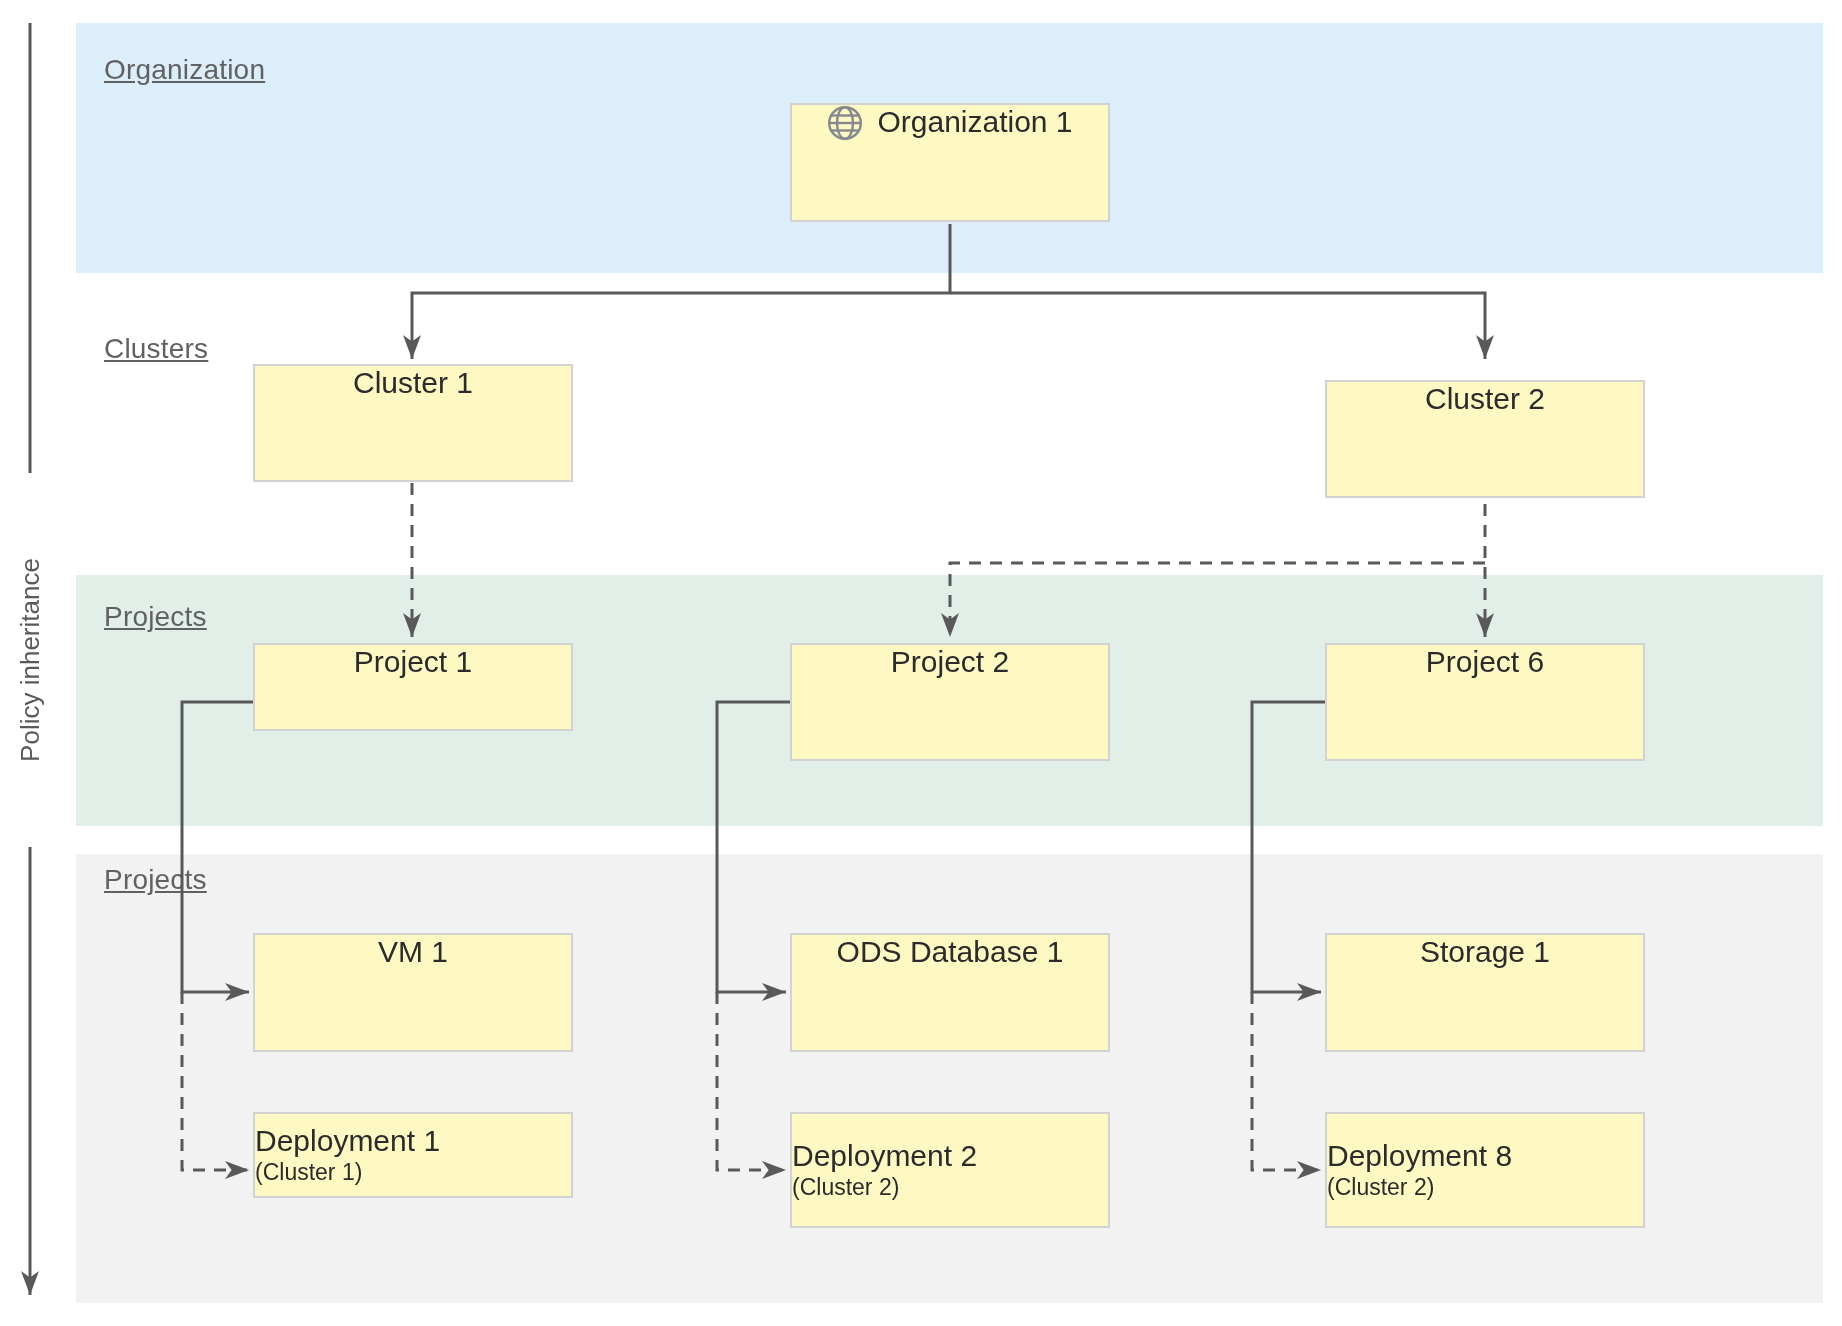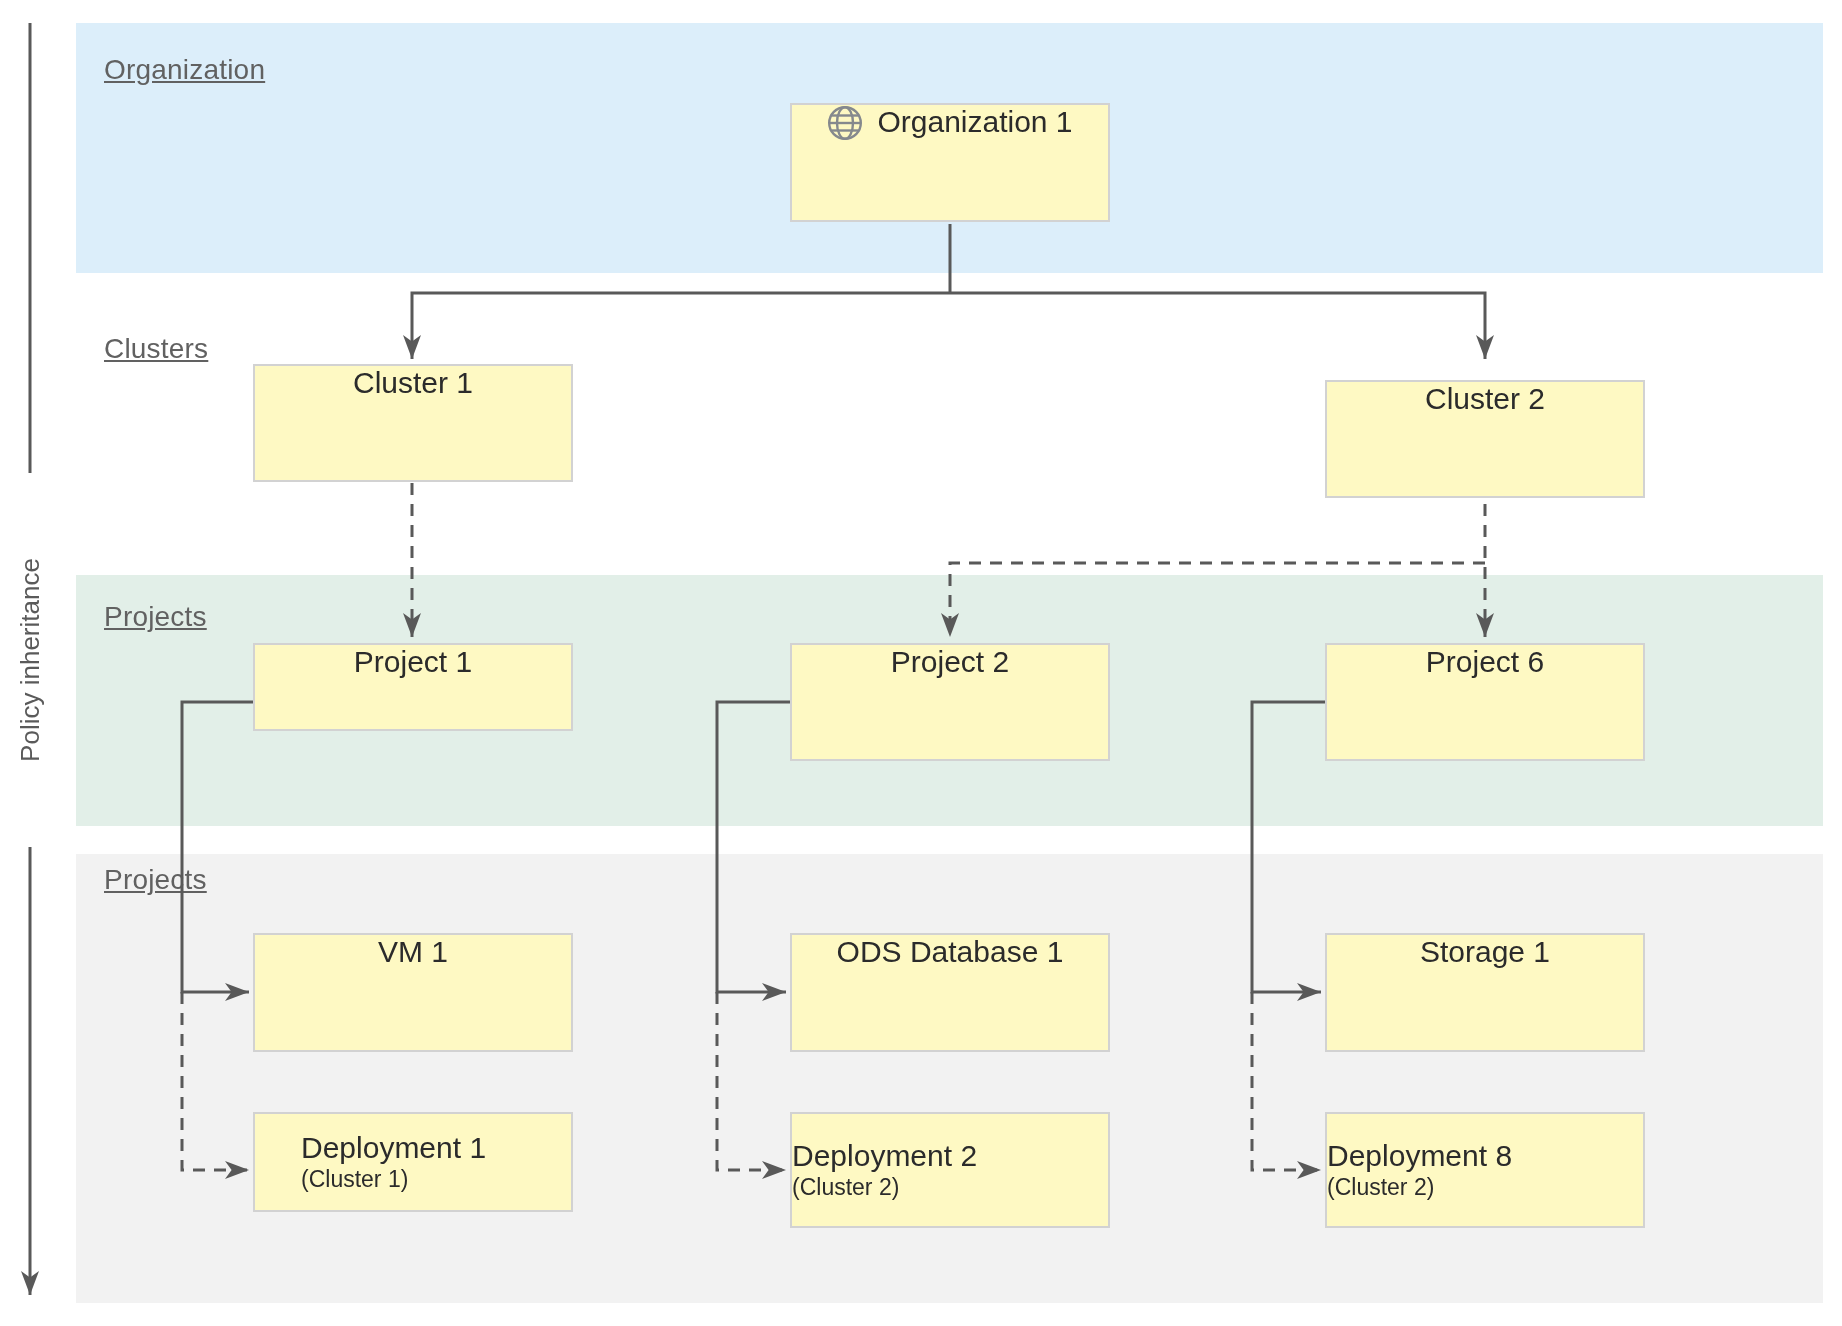--- a/index.html
+++ b/index.html
@@ -25,21 +25,21 @@
 
   .n-org{left:790px;top:103px;height:119px;gap:14px;}
   .n-cluster1{left:253px;top:364px;height:118px;}
   .n-cluster2{left:1325px;top:380px;height:118px;}
   .n-project1{left:253px;top:643px;height:88px;}
   .n-project2{left:790px;top:643px;height:118px;}
   .n-project3{left:1325px;top:643px;height:118px;}
   .n-vm1{left:253px;top:933px;height:119px;}
   .n-ods{left:790px;top:933px;height:119px;}
   .n-storage1{left:1325px;top:933px;height:119px;}
-  .n-dep1{left:253px;top:1112px;height:100px;padding-left:46px;}
+  .n-dep1{left:253px;top:1112px;height:86px;}
   .n-dep2{left:790px;top:1112px;height:116px;}
   .n-dep3{left:1325px;top:1112px;height:116px;}
 
   #connector-layer{position:absolute;left:0;top:0;pointer-events:none;}
 
   .policy-label{position:absolute;left:-157px;top:645px;width:374px;height:30px;
      text-align:center;font-size:26px;color:#5a5a5a;transform:rotate(-90deg);
      background:#ffffff;}
   .globe{flex:0 0 auto;}
 </style>

